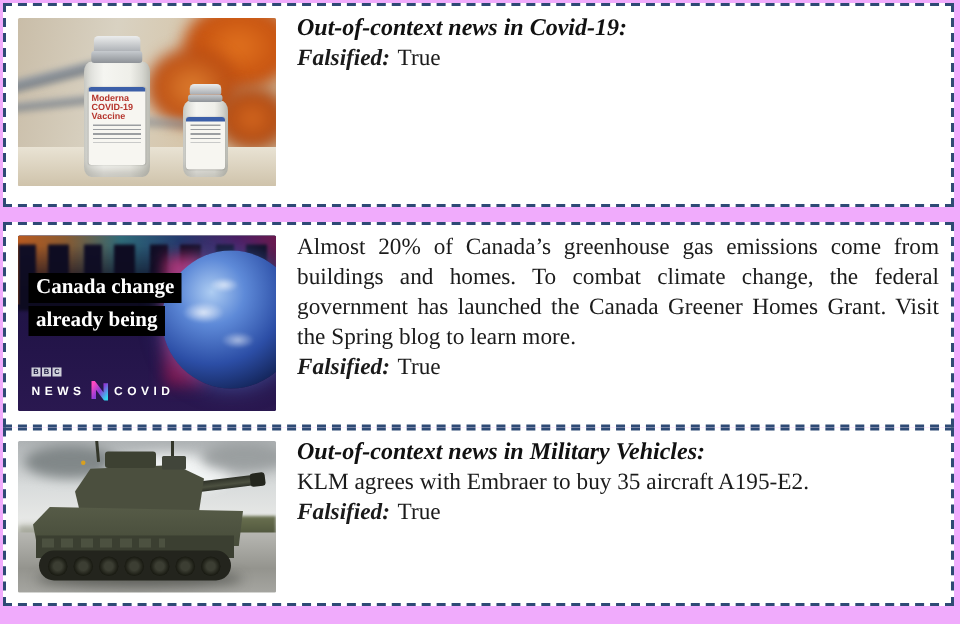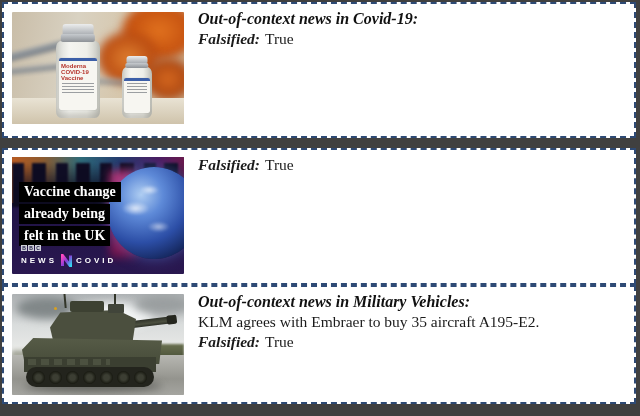--- a/index.html
+++ b/index.html
@@ -1,18 +1,18 @@
 <!DOCTYPE html>
 <html><head>
 <meta charset="utf-8">
 <style>
   * { margin:0; padding:0; box-sizing:border-box; }
   html,body { background:#ffffff; }
   #stage {
-    position:relative; width:640px; height:416px; background:#404040;
+    position:relative; width:640px; height:416px; background:#f0abfc;
     font-family:"Liberation Serif", serif; overflow:hidden;
   }
   .card {
     position:absolute; left:2px; width:634px;
     border:2px dashed #2e4a75; background:#ffffff;
     display:flex; align-items:flex-start; padding:5px 8px; gap:14px;
   }
   .card-0 { top:2px;   height:136px; }
   .card-1 { top:148px; height:137px; }
   .card-2 { top:285px; height:119px; }
@@ -169,23 +169,22 @@
     </div>
   </div>
 
   <div class="card card-1">
     <div class="photo photo-bbc">
       <div class="bbc-skyband"></div>
       <div class="bbc-skyline"></div>
       <div class="bbc-glow"></div>
       <div class="bbc-earth"></div>
       <div class="bbc-headline">
-        <div class="bbc-chip">Vaccine change</div>
+        <div class="bbc-chip">Canada change</div>
         <div class="bbc-chip">already being</div>
-        <div class="bbc-chip">felt in the UK</div>
       </div>
       <div class="bbc-logo">
         <div class="bbc-blocks">
           <span class="bbc-block">B</span>
           <span class="bbc-block">B</span>
           <span class="bbc-block">C</span>
         </div>
         <div class="nn-row">
           <span class="nn-word">NEWS</span>
           <svg class="nn-n" width="13" height="13" viewBox="0 0 13 13">
@@ -196,20 +195,21 @@
                 <stop offset="1" stop-color="#33d6f0"></stop>
               </linearGradient>
             </defs>
             <path d="M2.5,12 V1.5 L10.5,12 V1.5" fill="none" stroke="url(#nng)" stroke-width="3"></path>
           </svg>
           <span class="nn-word">COVID</span>
         </div>
       </div>
     </div>
     <div class="textcol">
+      <div class="card-body">Almost 20% of Canada’s greenhouse gas emissions come from buildings and homes. To combat climate change, the federal government has launched the Canada Greener Homes Grant. Visit the Spring blog to learn more.</div>
       <div class="falsified-line">
         <span class="falsified-label">Falsified:</span><span class="falsified-value">True</span>
       </div>
     </div>
   </div>
 
   <div class="card card-2">
     <div class="photo photo-tank">
       <div class="tk-cloud tk-c1"></div>
       <div class="tk-cloud tk-c2"></div>

